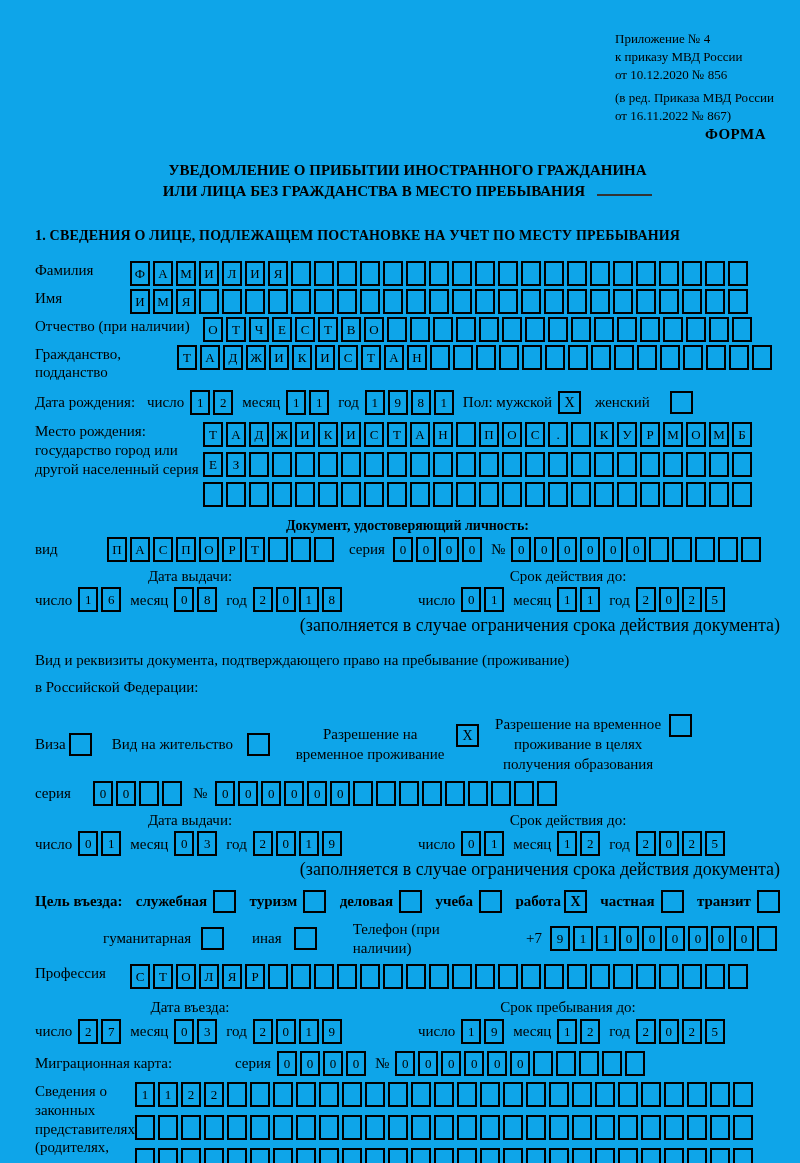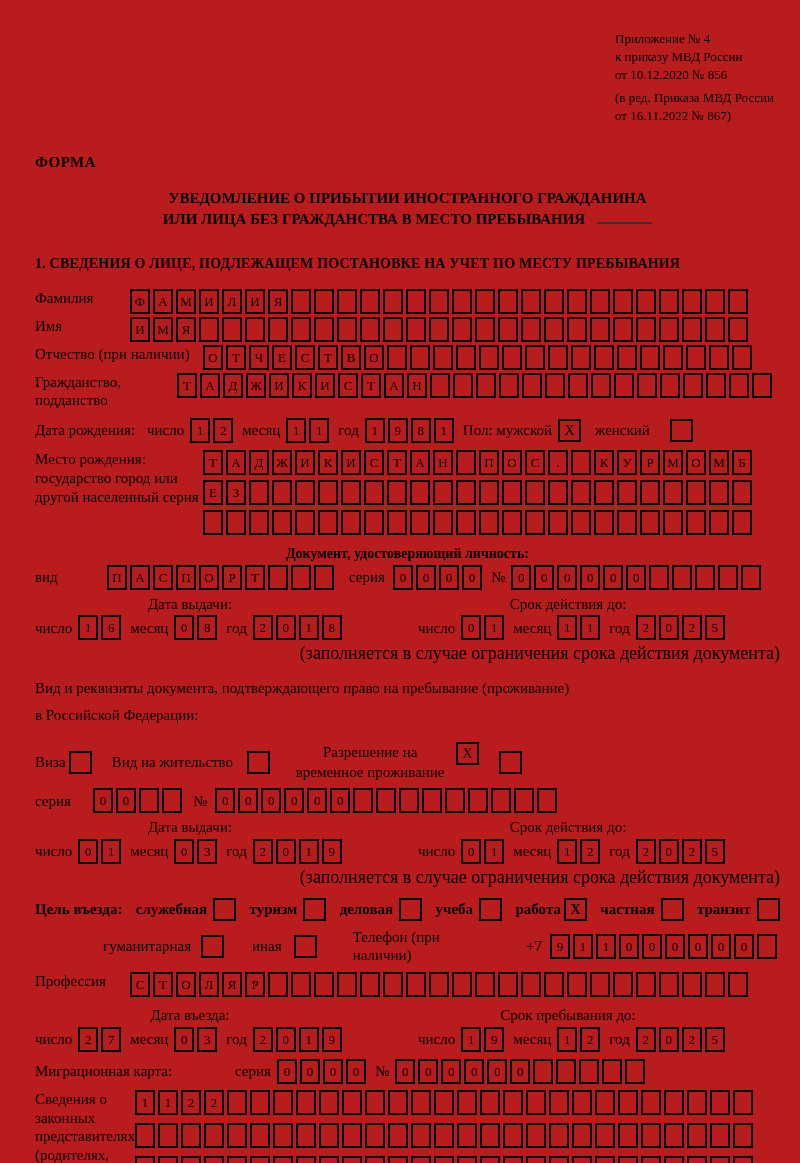--- a/index.html
+++ b/index.html
@@ -1,25 +1,25 @@
 <!DOCTYPE html>
 <html lang="ru"><head>
 <meta charset="utf-8">
 <style>
   html,body{margin:0;padding:0;background:#888;}
   .page{
-    width:800px;height:1163px;background:#b91c1c;color:#000;
+    width:800px;height:1163px;background:#0ea5e9;color:#000;
     font-family:"Liberation Serif","DejaVu Serif",serif;
     font-size:15px;line-height:1.25;
     padding:30px 20px 10px 35px;box-sizing:border-box;
     overflow:hidden;position:relative;margin:0 auto;
   }
   .appendix{margin-left:580px;font-size:13px;line-height:1.4;}
   .edition{margin-left:580px;font-size:13px;line-height:1.4;margin-top:4px;}
-  .forma{font-weight:bold;margin-right:14px;margin-top:28px;font-size:15px;letter-spacing:.5px;}
+  .forma{font-weight:bold;text-align:right;margin-right:14px;margin-top:0;font-size:15px;letter-spacing:.5px;}
   .title{font-weight:bold;text-align:center;margin-top:16px;font-size:15px;line-height:1.45;}
   .blank-line{display:inline-block;width:55px;border-bottom:2px solid #333;height:1px;margin-left:12px;vertical-align:baseline;}
   .sec-heading{font-weight:bold;margin-top:24px;font-size:14px;letter-spacing:.2px;}
   .frow{display:flex;align-items:flex-start;margin-top:3px;white-space:nowrap;}
   .lbl{flex:none;}
   .w72{width:72px}.w95{width:95px}.w100{width:100px}
   .w142{width:142px}.w168{width:168px}
   .cells{display:flex;flex:none;}
   .cell{
     flex:none;width:16px;height:21px;border:2px solid #000;margin-right:3px;
@@ -415,20 +415,21 @@
       <span>Вид на жительство</span>
       <span class="cb" style="margin-left:14px"></span>
     </span>
     <span class="gap20"></span>
     <span class="opt-block">
       <span class="opt-center" style="width:160px">Разрешение на временное проживание</span>
       <span class="cb">X</span>
     </span>
     <span class="gap14"></span>
     <span class="opt-block">
+      <span class="opt-center" style="width:170px">Разрешение на временное проживание в целях получения образования</span>
       <span class="cb"></span>
     </span>
   </div>
 
   <div class="frow" style="margin-top:6px;align-items:center">
     <span class="lbl" style="width:58px">серия</span>
     <span class="cells">
         <span class="cell">0</span>
         <span class="cell">0</span>
         <span class="cell">&nbsp;</span>

